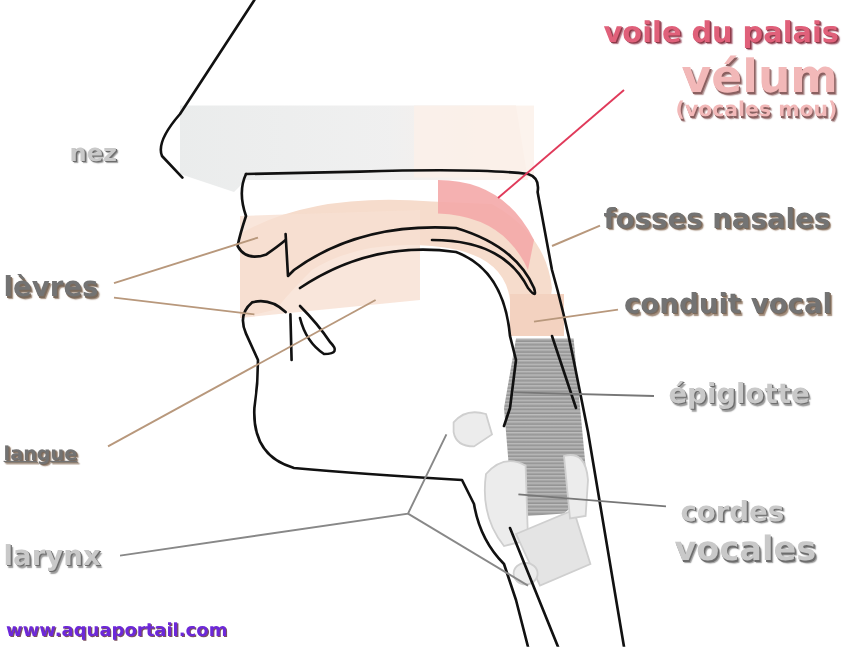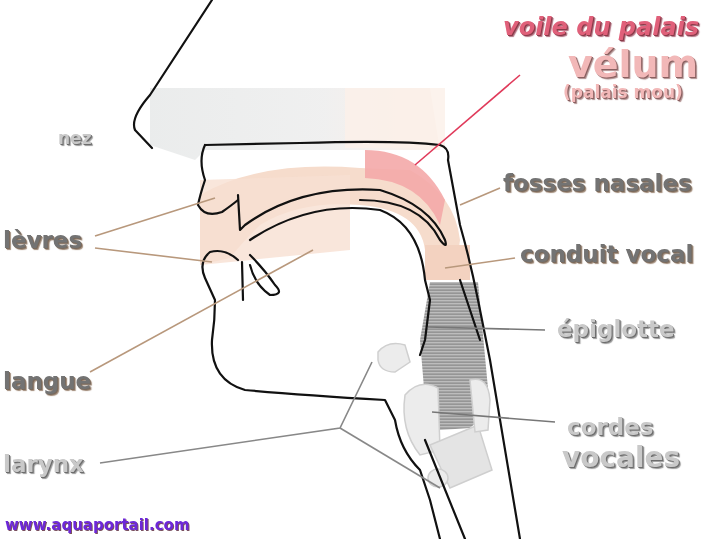--- a/index.html
+++ b/index.html
@@ -4,21 +4,21 @@
 <style>
   html, body { margin: 0; padding: 0; background: #ffffff; }
   body { width: 720px; height: 539px; position: relative; overflow: hidden; font-family: "DejaVu Sans", sans-serif; }
   svg.anat { position: absolute; left: 0; top: 0; }
   .lbl {
     position: absolute; font-weight: bold; white-space: nowrap; line-height: 1;
     font-family: "DejaVu Sans", sans-serif;
   }
   .gray { color: #c9c9c9; text-shadow: 1px 1px 0 #6d6d6d, 2px 2px 1px #9a9a9a; }
   .tan { color: #737373; text-shadow: 1px 1px 0 #7a6a5c, 2px 2px 1px #a08a78; }
-  .pinkred { color: #e0607a; text-shadow: 1px 1px 0 #8a3a48, 2px 2px 1px #b07080; font-style: italic; }
+  .pinkred { color: #e0607a; text-shadow: 1px 1px 0 #8a3a48, 2px 2px 1px #b07080; }
   .pinklight { color: #f2b8b8; text-shadow: 1px 1px 0 #8a6060, 2px 2px 1px #b09090; }
   .watermark { color: #6d28d9; text-shadow: 1px 1px 0 #7a5060; font-size: 15px; }
 </style>
 </head>
 <body>
 
 <svg class="anat" width="720" height="539" viewBox="0 0 720 539">
   <defs>
     <linearGradient id="nasalGrad" x1="0" y1="0" x2="1" y2="0">
       <stop offset="0" stop-color="#e8eaea"></stop>
@@ -90,26 +90,26 @@
     <line x1="90" y1="372" x2="313" y2="250" stroke="#b8987c"></line>
     <line x1="545" y1="330" x2="428" y2="327" stroke="#777"></line>
     <line x1="555" y1="422" x2="432" y2="412" stroke="#777"></line>
     <polyline points="100,463 340,428 372,362" stroke="#888"></polyline>
     <line x1="340" y1="428" x2="440" y2="488" stroke="#888"></line>
   </g>
 </svg>
 
 <div class="lbl pinkred" style="left:503px; top:15px; font-size:24px;">voile du palais</div>
 <div class="lbl pinklight" style="left:568px; top:45px; font-size:38px;">vélum</div>
-<div class="lbl pinklight" style="left:563px; top:84px; font-size:17px;">(palais mou)</div>
+<div class="lbl pinklight" style="left:563px; top:84px; font-size:17px;">(vocales mou)</div>
 
 <div class="lbl tan" style="left:503px; top:172px; font-size:23px;">fosses nasales</div>
 <div class="lbl tan" style="left:520px; top:243px; font-size:23px;">conduit vocal</div>
 <div class="lbl gray" style="left:557px; top:318px; font-size:23px;">épiglotte</div>
 <div class="lbl gray" style="left:567px; top:416px; font-size:23px;">cordes</div>
 <div class="lbl gray" style="left:562px; top:444px; font-size:28px;">vocales</div>
 
-<div class="lbl gray" style="left:58px; top:117px; font-size:17px;margin-top:13px;">nez</div>
+<div class="lbl gray" style="left:58px; top:117px; font-size:20px;">nez</div>
 <div class="lbl tan" style="left:3px; top:229px; font-size:23px;">lèvres</div>
-<div class="lbl tan" style="left:3px; top:370px; font-size:23px;">langue</div>
+<div class="lbl tan" style="left:3px; top:370px; font-size:16px;text-decoration:underline;">langue</div>
 <div class="lbl gray" style="left:3px; top:453px; font-size:23px;">larynx</div>
 
 <div class="lbl watermark" style="left:5px; top:518px;">www.aquaportail.com</div>
 
 </body></html>

